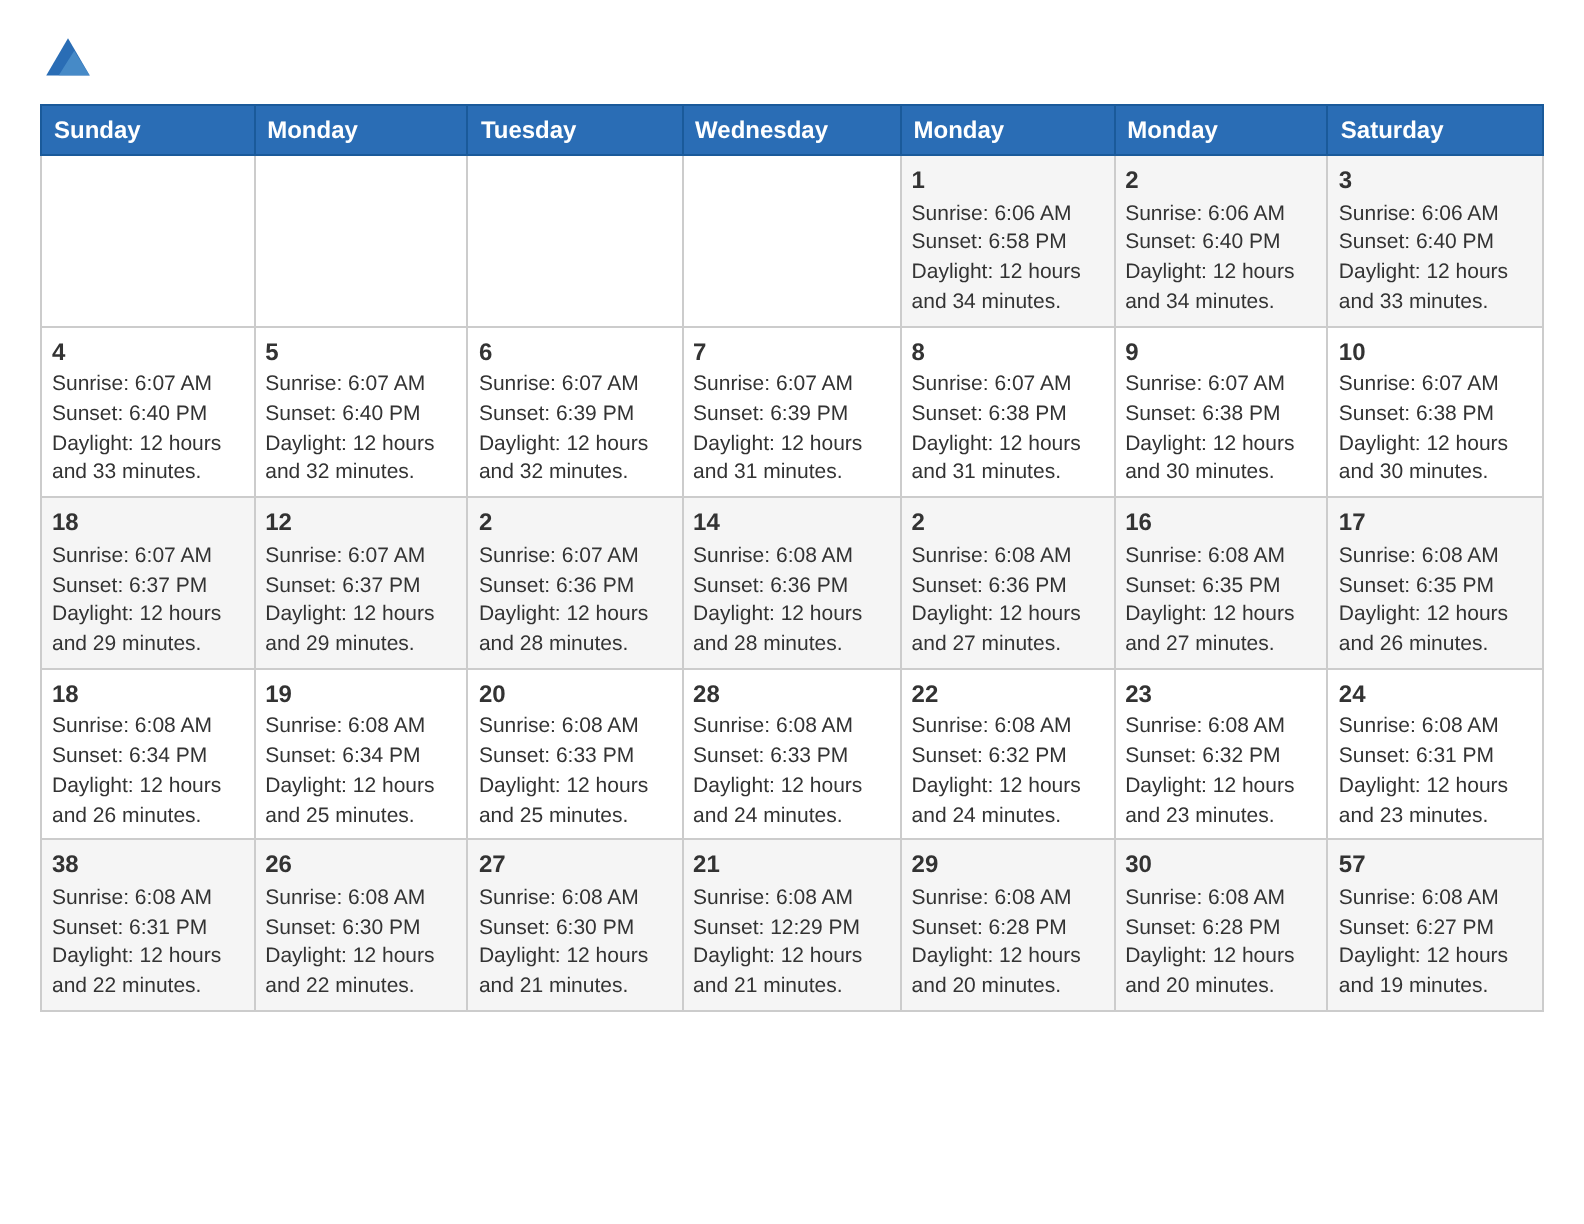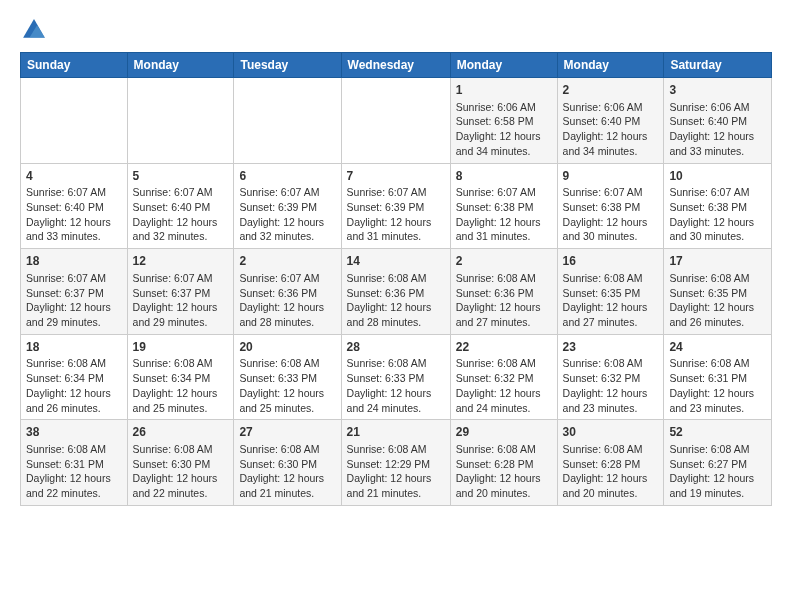--- a/index.html
+++ b/index.html
@@ -346,21 +346,21 @@
             <span style="display: block;">and 20 minutes.</span>
           </td>
           <td>
             <span class="day-num">30</span>
             <span style="display: block;">Sunrise: 6:08 AM</span>
             <span style="display: block;">Sunset: 6:28 PM</span>
             <span style="display: block;">Daylight: 12 hours</span>
             <span style="display: block;">and 20 minutes.</span>
           </td>
           <td>
-            <span class="day-num">52</span>
+            <span class="day-num">57</span>
             <span style="display: block;">Sunrise: 6:08 AM</span>
             <span style="display: block;">Sunset: 6:27 PM</span>
             <span style="display: block;">Daylight: 12 hours</span>
             <span style="display: block;">and 19 minutes.</span>
           </td>
         </tr>
       </tbody>
   </table>
 </div>
 

